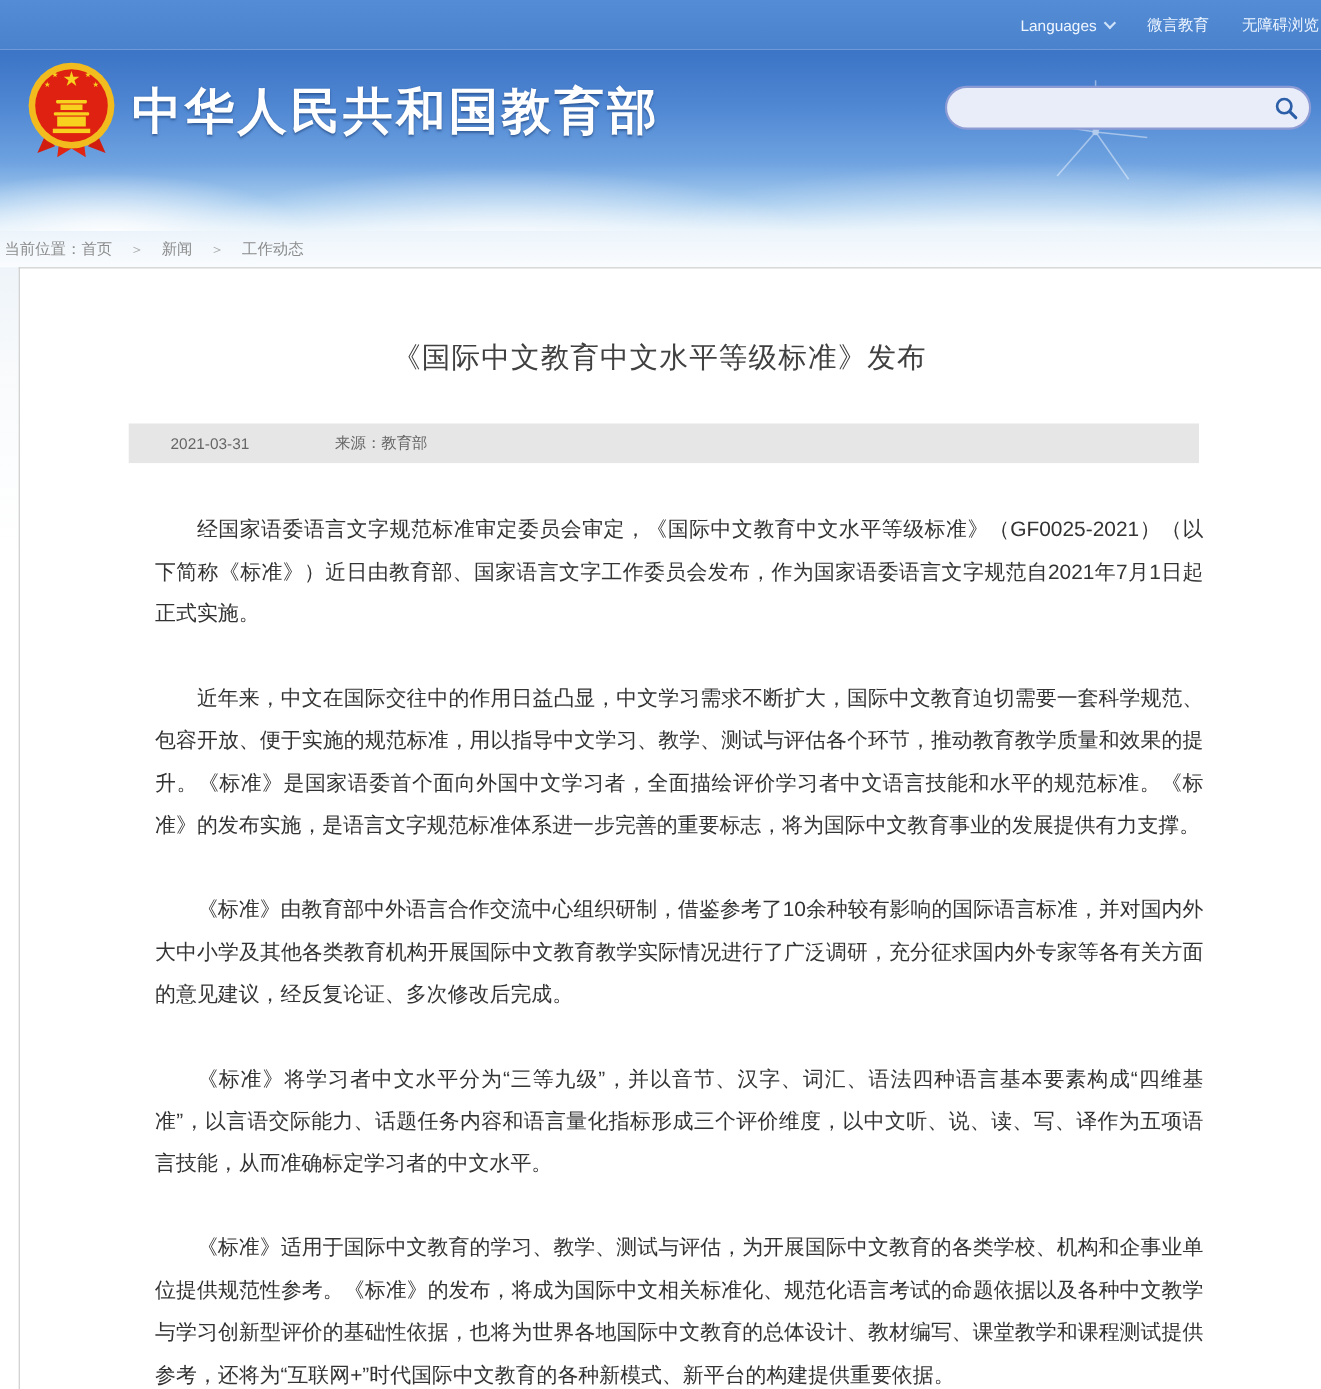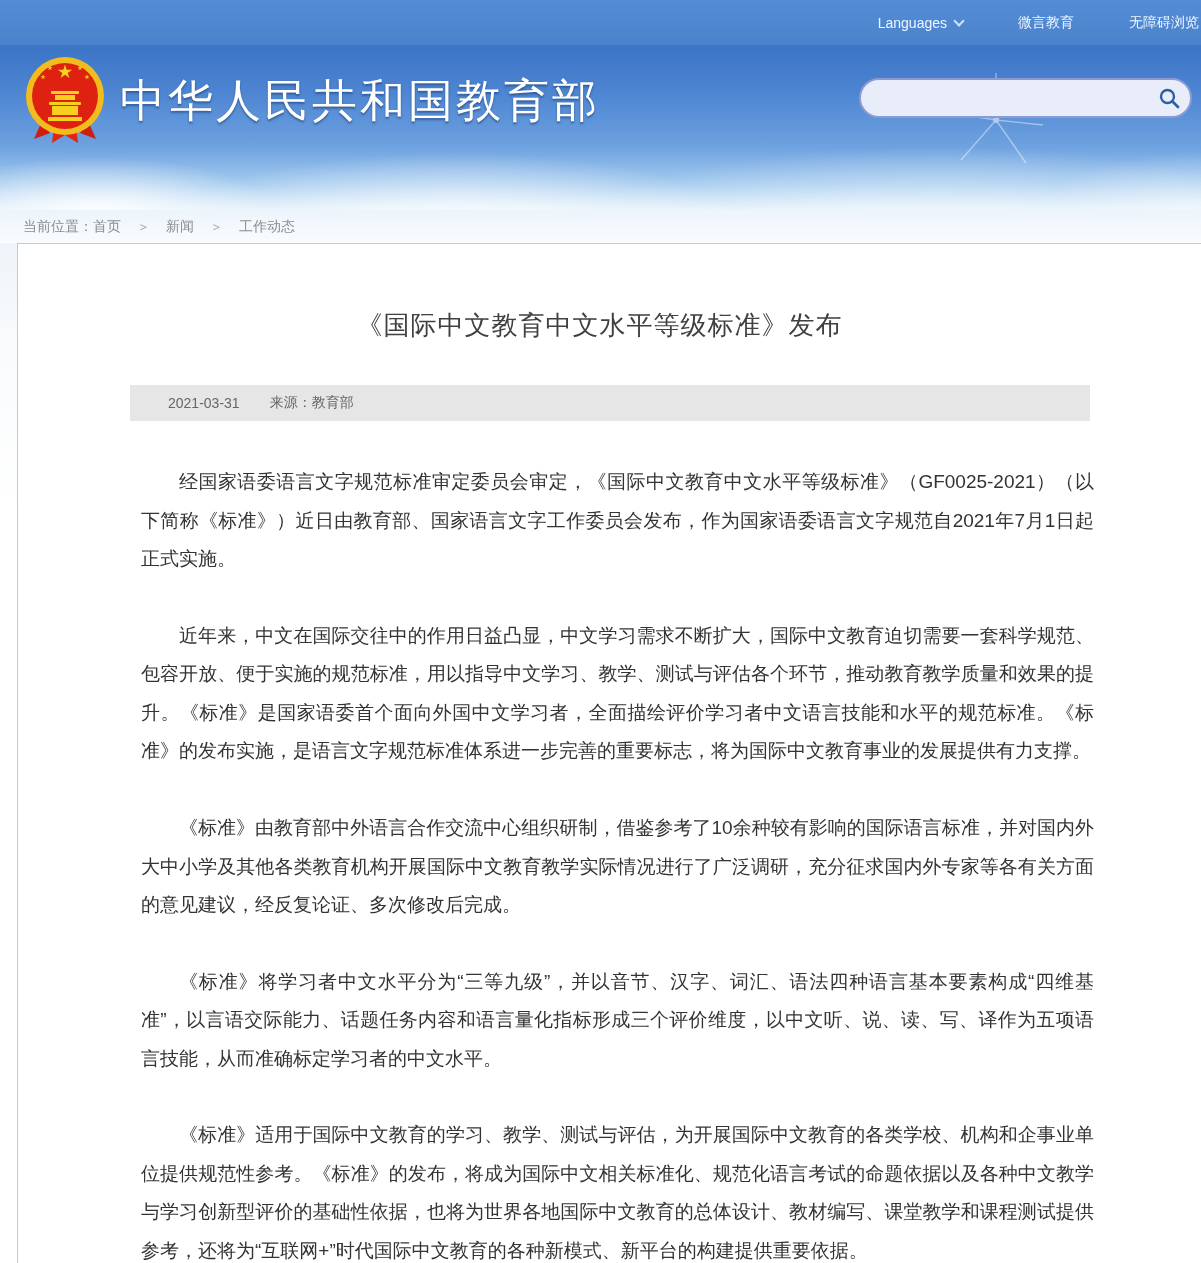--- a/index.html
+++ b/index.html
@@ -8,21 +8,20 @@
     font-family:"Liberation Sans","DejaVu Sans",sans-serif;
     background:#ffffff; color:#333; overflow-x:hidden;
   }
 
   
   .topbar {
     height:45px; width:100%;
     background:linear-gradient(180deg,#548dd6 0%,#4a82cc 100%);
     display:flex; align-items:center; justify-content:flex-end;
     padding-right:2px;
-    gap:25px;
   }
   .topbar a {
     color:#eef5ff; text-decoration:none; font-size:14px;
     margin-left:30px; display:inline-flex; align-items:center; white-space:nowrap;
   }
   .chev {
     display:inline-block; width:8px; height:8px; margin-left:8px; margin-top:-4px;
     border-right:2px solid #cfe2f8; border-bottom:2px solid #cfe2f8;
     transform:rotate(45deg);
   }
@@ -33,21 +32,21 @@
     background-image:
       radial-gradient(ellipse 260px 80px at 8% 102%, rgba(255,255,255,.95), rgba(255,255,255,0) 70%),
       radial-gradient(ellipse 420px 110px at 38% 112%, rgba(255,255,255,.85), rgba(255,255,255,0) 70%),
       radial-gradient(ellipse 520px 130px at 78% 118%, rgba(255,255,255,.65), rgba(255,255,255,0) 72%),
       radial-gradient(ellipse 200px 70px at 99% 95%, rgba(255,255,255,.45), rgba(255,255,255,0) 70%),
       linear-gradient(180deg,#3c74c6 0%,#4e86d2 30%,#6ea2e0 62%,#a8cdef 85%,#e2f0fa 100%);
   }
   .brand { position:absolute; left:24px; top:10px; display:flex; align-items:center; }
   .brand-text { margin-left:14px; }
   .site-title {
-    font-size:45px; font-weight:normal; color:#ffffff; letter-spacing:3px;
+    font-size:45px; font-weight:bold; color:#ffffff; letter-spacing:3px;
     text-shadow:0 2px 2px rgba(25,60,115,.55), 0 0 1px rgba(25,60,115,.4);
     line-height:1.15;
   }
   .site-subtitle {
     font-size:17px; font-weight:bold; color:#ffffff; letter-spacing:.5px;
     text-shadow:0 1px 2px rgba(25,60,115,.5); margin-top:4px;
   }
   .search-box {
     position:absolute; right:9px; top:33px; width:333px; height:40px;
     background:#e8edf9; border:2px solid #8d9bd4; border-radius:21px;
@@ -60,41 +59,41 @@
   .search-btn {
     border:none; background:transparent; cursor:pointer;
     width:42px; height:100%; display:flex; align-items:center; justify-content:center;
   }
   .dandelion { position:absolute; right:150px; top:20px; opacity:.55; }
 
   
   .crumb-strip {
     height:33px; width:100%;
     background:linear-gradient(180deg,#ecf4fb 0%,#fafcfe 100%);
-    display:flex; align-items:center; padding-left:23px;
+    display:flex; align-items:center; padding-left:4px;
     font-size:14px; color:#8c8c8c;
   }
   .crumb-strip a { color:#8c8c8c; text-decoration:none; }
   .crumb-sep { margin:0 16px; color:#a5a5a5; font-size:13px; }
 
   
   .content-wrap { background:linear-gradient(180deg,#eef4f9 0%,#f8fafc 90px,#ffffff 260px); }
   .panel {
     margin-left:17px; background:#ffffff;
     border:1px solid #c9c9c9; border-right:none; border-bottom:none;
     min-height:1020px; padding:64px 107px 40px 87px;
   }
   .article-title {
     text-align:center; font-size:26px; font-weight:normal; color:#404040;
     letter-spacing:1px; margin-bottom:42px;
   }
   .meta-bar {
-    margin-left:25px; margin-right:4px; height:36px; background:#e6e6e6;
+    margin-left:12px; margin-right:4px; height:36px; background:#e6e6e6;
     display:flex; align-items:center; padding-left:38px;
-    font-size:14px; color:#666;
+    font-size:14px; color:#666;gap:48px;
   }
   .meta-date { margin-right:30px; }
   .article-body { margin-top:42px; }
   .article-body p {
     font-size:19px; line-height:2.03; color:#333;
     text-align:justify; text-indent:2em; margin-bottom:38px;margin-left:36px;
   }
 </style>
 </head>
 <body>

